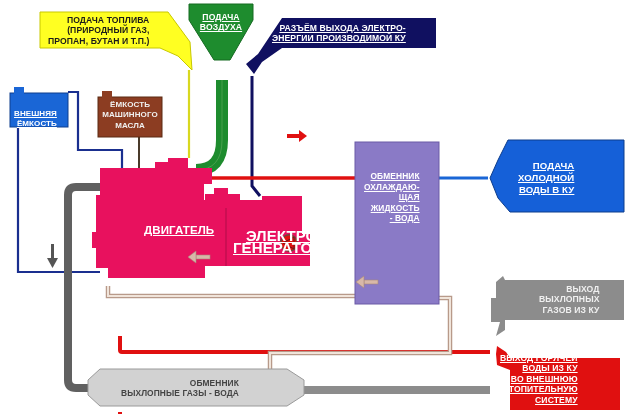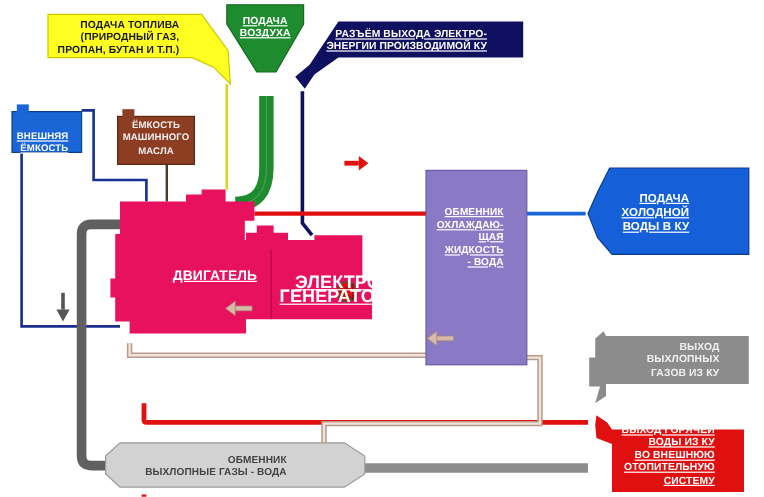--- a/index.html
+++ b/index.html
@@ -272,17 +272,17 @@
 ЖИДКОСТЬ
 - ВОДА</div>
 <div class="lbl lbl-white" style="left:518px; top:160px; font-size:9.6px; line-height:12px;">ПОДАЧА
 ХОЛОДНОЙ
 ВОДЫ В КУ</div>
 <div class="lbl lbl-dark" style="left:121px; top:378px; font-size:8.4px; color:#444;">ОБМЕННИК
 ВЫХЛОПНЫЕ ГАЗЫ - ВОДА</div>
 <div class="lbl lbl-light" style="left:539px; top:284px; font-size:8.6px;">ВЫХОД
 ВЫХЛОПНЫХ
 ГАЗОВ ИЗ КУ</div>
-<div class="lbl lbl-white" style="left:518px; top:353px; font-size:8.6px;">ВЫХОД ГОРЯЧЕЙ
+<div class="lbl lbl-white" style="left:500px; top:353px; font-size:8.6px;">ВЫХОД ГОРЯЧЕЙ
 ВОДЫ ИЗ КУ
 ВО ВНЕШНЮЮ
 ОТОПИТЕЛЬНУЮ
 СИСТЕМУ</div>
 
 </body></html>

